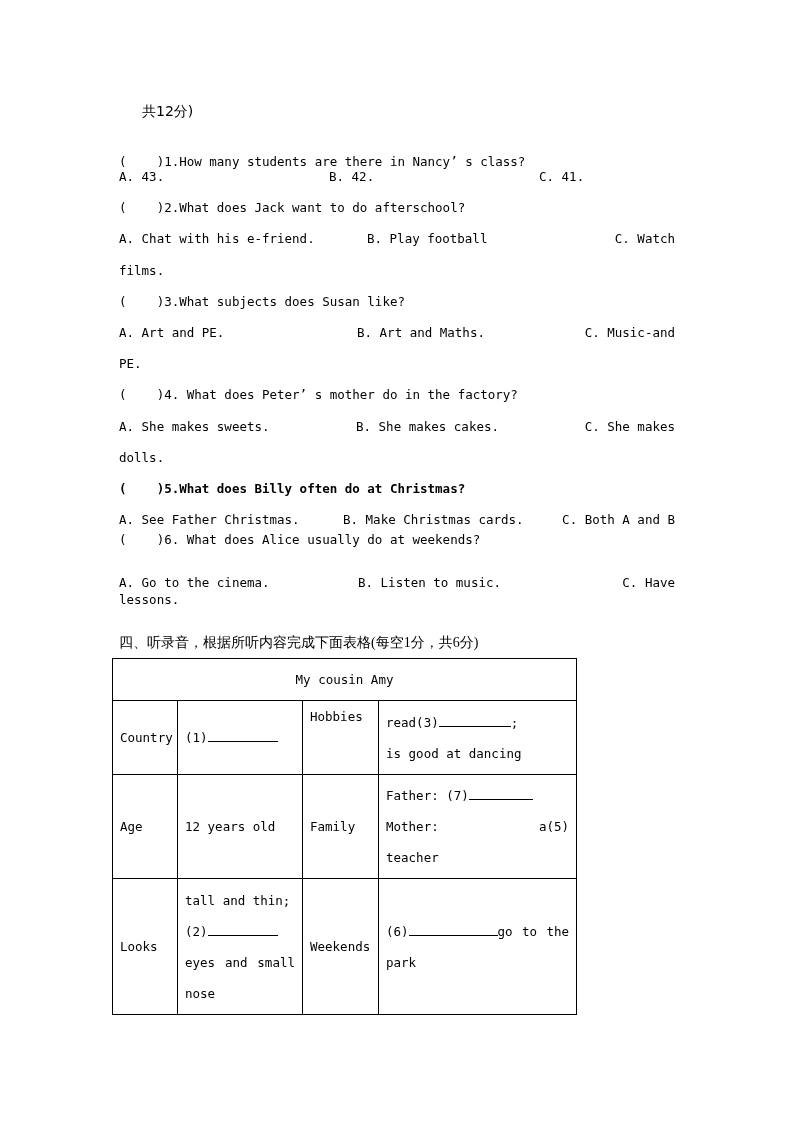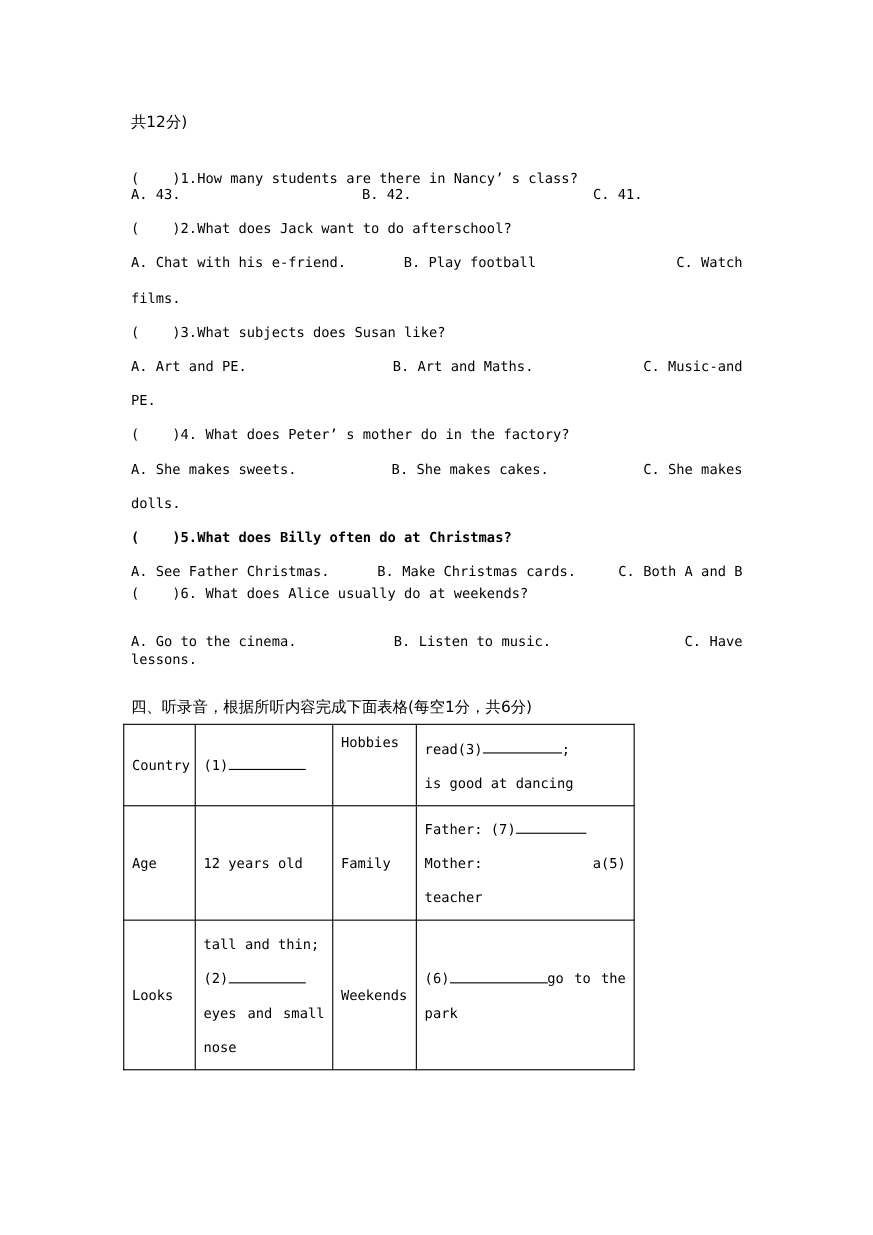--- a/index.html
+++ b/index.html
@@ -11,21 +11,21 @@
     .row3 span { position: absolute; white-space: pre; }
     table { position: absolute; left: 112px; top: 658px; width: 464px; border-collapse: collapse;
       font-size: 12.5px; table-layout: fixed; }
     td { border: 1.3px solid #000; padding: 0 7px; vertical-align: middle; line-height: 31px; }
     .blank { display: inline-block; border-bottom: 1px solid #000; height: 13px; vertical-align: baseline; }
     .just { display: flex; justify-content: space-between; }
   </style>
 </head>
 <body>
 
-<div class="line cn" style="top:103px;">共12分)</div>
+<div class="line cn" style="top:103px;margin-left:23px;">共12分)</div>
 
 <div class="line" style="top:138px;margin-top:16px;">(    )1.How many students are there in Nancy’ s class?</div>
 <div class="row3" style="top:169px;">
   <span style="left:0">A. 43.</span>
   <span style="left:210px">B. 42.</span>
   <span style="left:420px">C. 41.</span>
 </div>
 
 <div class="line" style="top:200px;">(    )2.What does Jack want to do afterschool?</div>
 <div class="row3" style="top:231px;">
@@ -59,30 +59,33 @@
 </div>
 
 <div class="line" style="top:532px;">(    )6. What does Alice usually do at weekends?</div>
 <div class="row3" style="top:575px;">
   <span style="left:0">A. Go to the cinema.</span>
   <span style="left:239px">B. Listen to music.</span>
   <span style="right:0">C. Have</span>
 </div>
 <div class="line" style="top:592px;">lessons.</div>
 
-<div class="line cn" style="top:635px;">四、听录音，根据所听内容完成下面表格(每空1分，共6分)</div>
+<div class="line cn" style="top:635px;font-family:Liberation Serif, serif;">四、听录音，根据所听内容完成下面表格(每空1分，共6分)</div>
 
 <table>
   <colgroup>
     <col style="width:65px">
       <col style="width:125px">
       <col style="width:76px">
       <col style="width:198px">
   </colgroup>
   <tbody>
+      <tr style="height:42px;">
+    <td colspan="4" style="text-align:center;">My cousin Amy</td>
+  </tr>
   <tr style="height:74px;">
     <td>Country</td>
     <td>
       <span>(1)</span><span class="blank" style="width:70px"></span>
     </td>
     <td style="vertical-align:top;">Hobbies</td>
     <td>
       <div><span>read(3)</span><span class="blank" style="width:72px"></span><span>;</span></div>
       <div>is good at dancing</div>
     </td>

